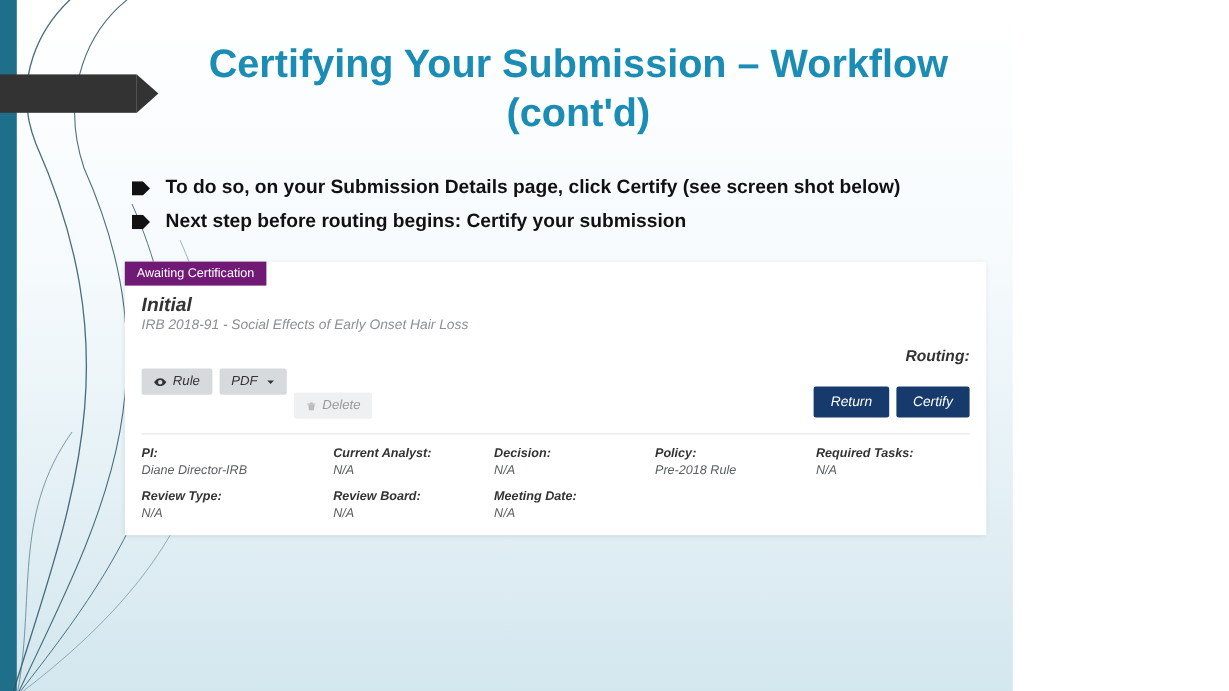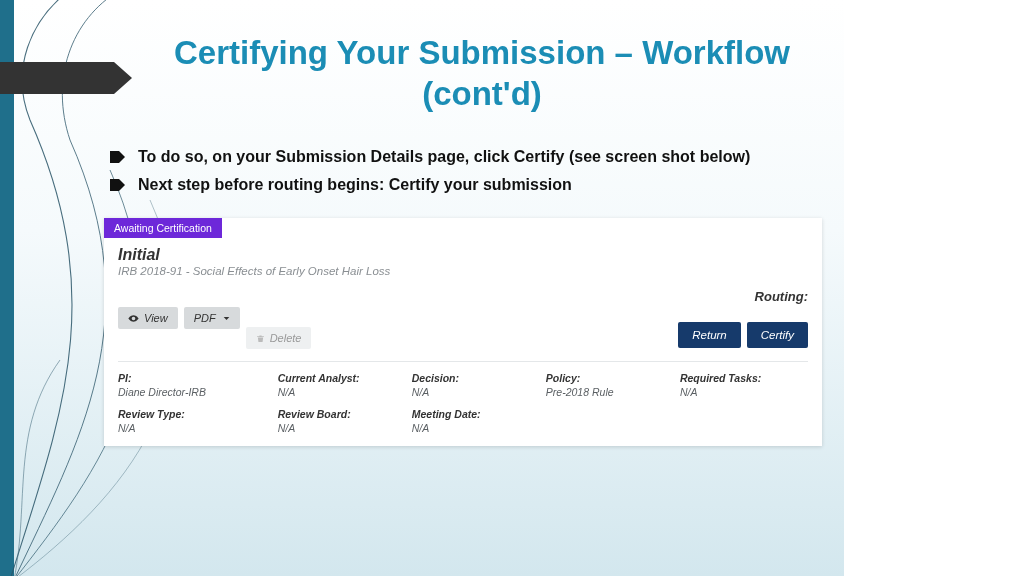--- a/index.html
+++ b/index.html
@@ -78,21 +78,21 @@
     position: absolute;
     left: 104px;
     right: 22px;
     top: 218px;
     background: #ffffff;
     box-shadow: 0 1px 4px rgba(0,0,0,0.15);
     padding: 0 0 4px 0;
   }
   .status-badge {
     display: inline-block;
-    background: #6d28d9;
+    background: #701a75;
     color: #fff;
     font-size: 10.5px;
     padding: 4px 10px;
     font-weight: 500;
   }
   .panel-inner { padding: 6px 14px 8px 14px; font-style: italic; }
   .sub-title { font-size: 16px; font-weight: 600; color: #333; margin-top: 2px; }
   .sub-desc  { font-size: 11.5px; color: #8a8f93; margin-top: 1px; }
 
   .toolbar-row {
@@ -184,21 +184,21 @@
     <div class="panel-inner">
       <div class="sub-title">Initial</div>
       <div class="sub-desc">IRB 2018-91 - Social Effects of Early Onset Hair Loss</div>
 
       <div class="toolbar-row">
         <div class="btn-group">
           <div class="btn grey">
             <svg class="eye-icon" viewBox="0 0 24 24">
                 <path fill="#333" d="M12 5c-7 0-11 7-11 7s4 7 11 7 11-7 11-7-4-7-11-7zm0 11a4 4 0 1 1 0-8 4 4 0 0 1 0 8z"></path>
               </svg>
-            <span>View</span>
+            <span>Rule</span>
           </div>
           <div class="btn grey">
             <span>PDF</span>
             <svg class="caret-icon" viewBox="0 0 10 10">
                 <path fill="#333" d="M1 3l4 4 4-4z"></path>
               </svg>
           </div>
           <div class="btn light">
             <svg class="trash-icon" viewBox="0 0 24 24">
                 <path fill="#bbb" d="M3 6h18v2H3zm2 3h14l-1.5 12h-11zM9 4h6v2H9z"></path>

